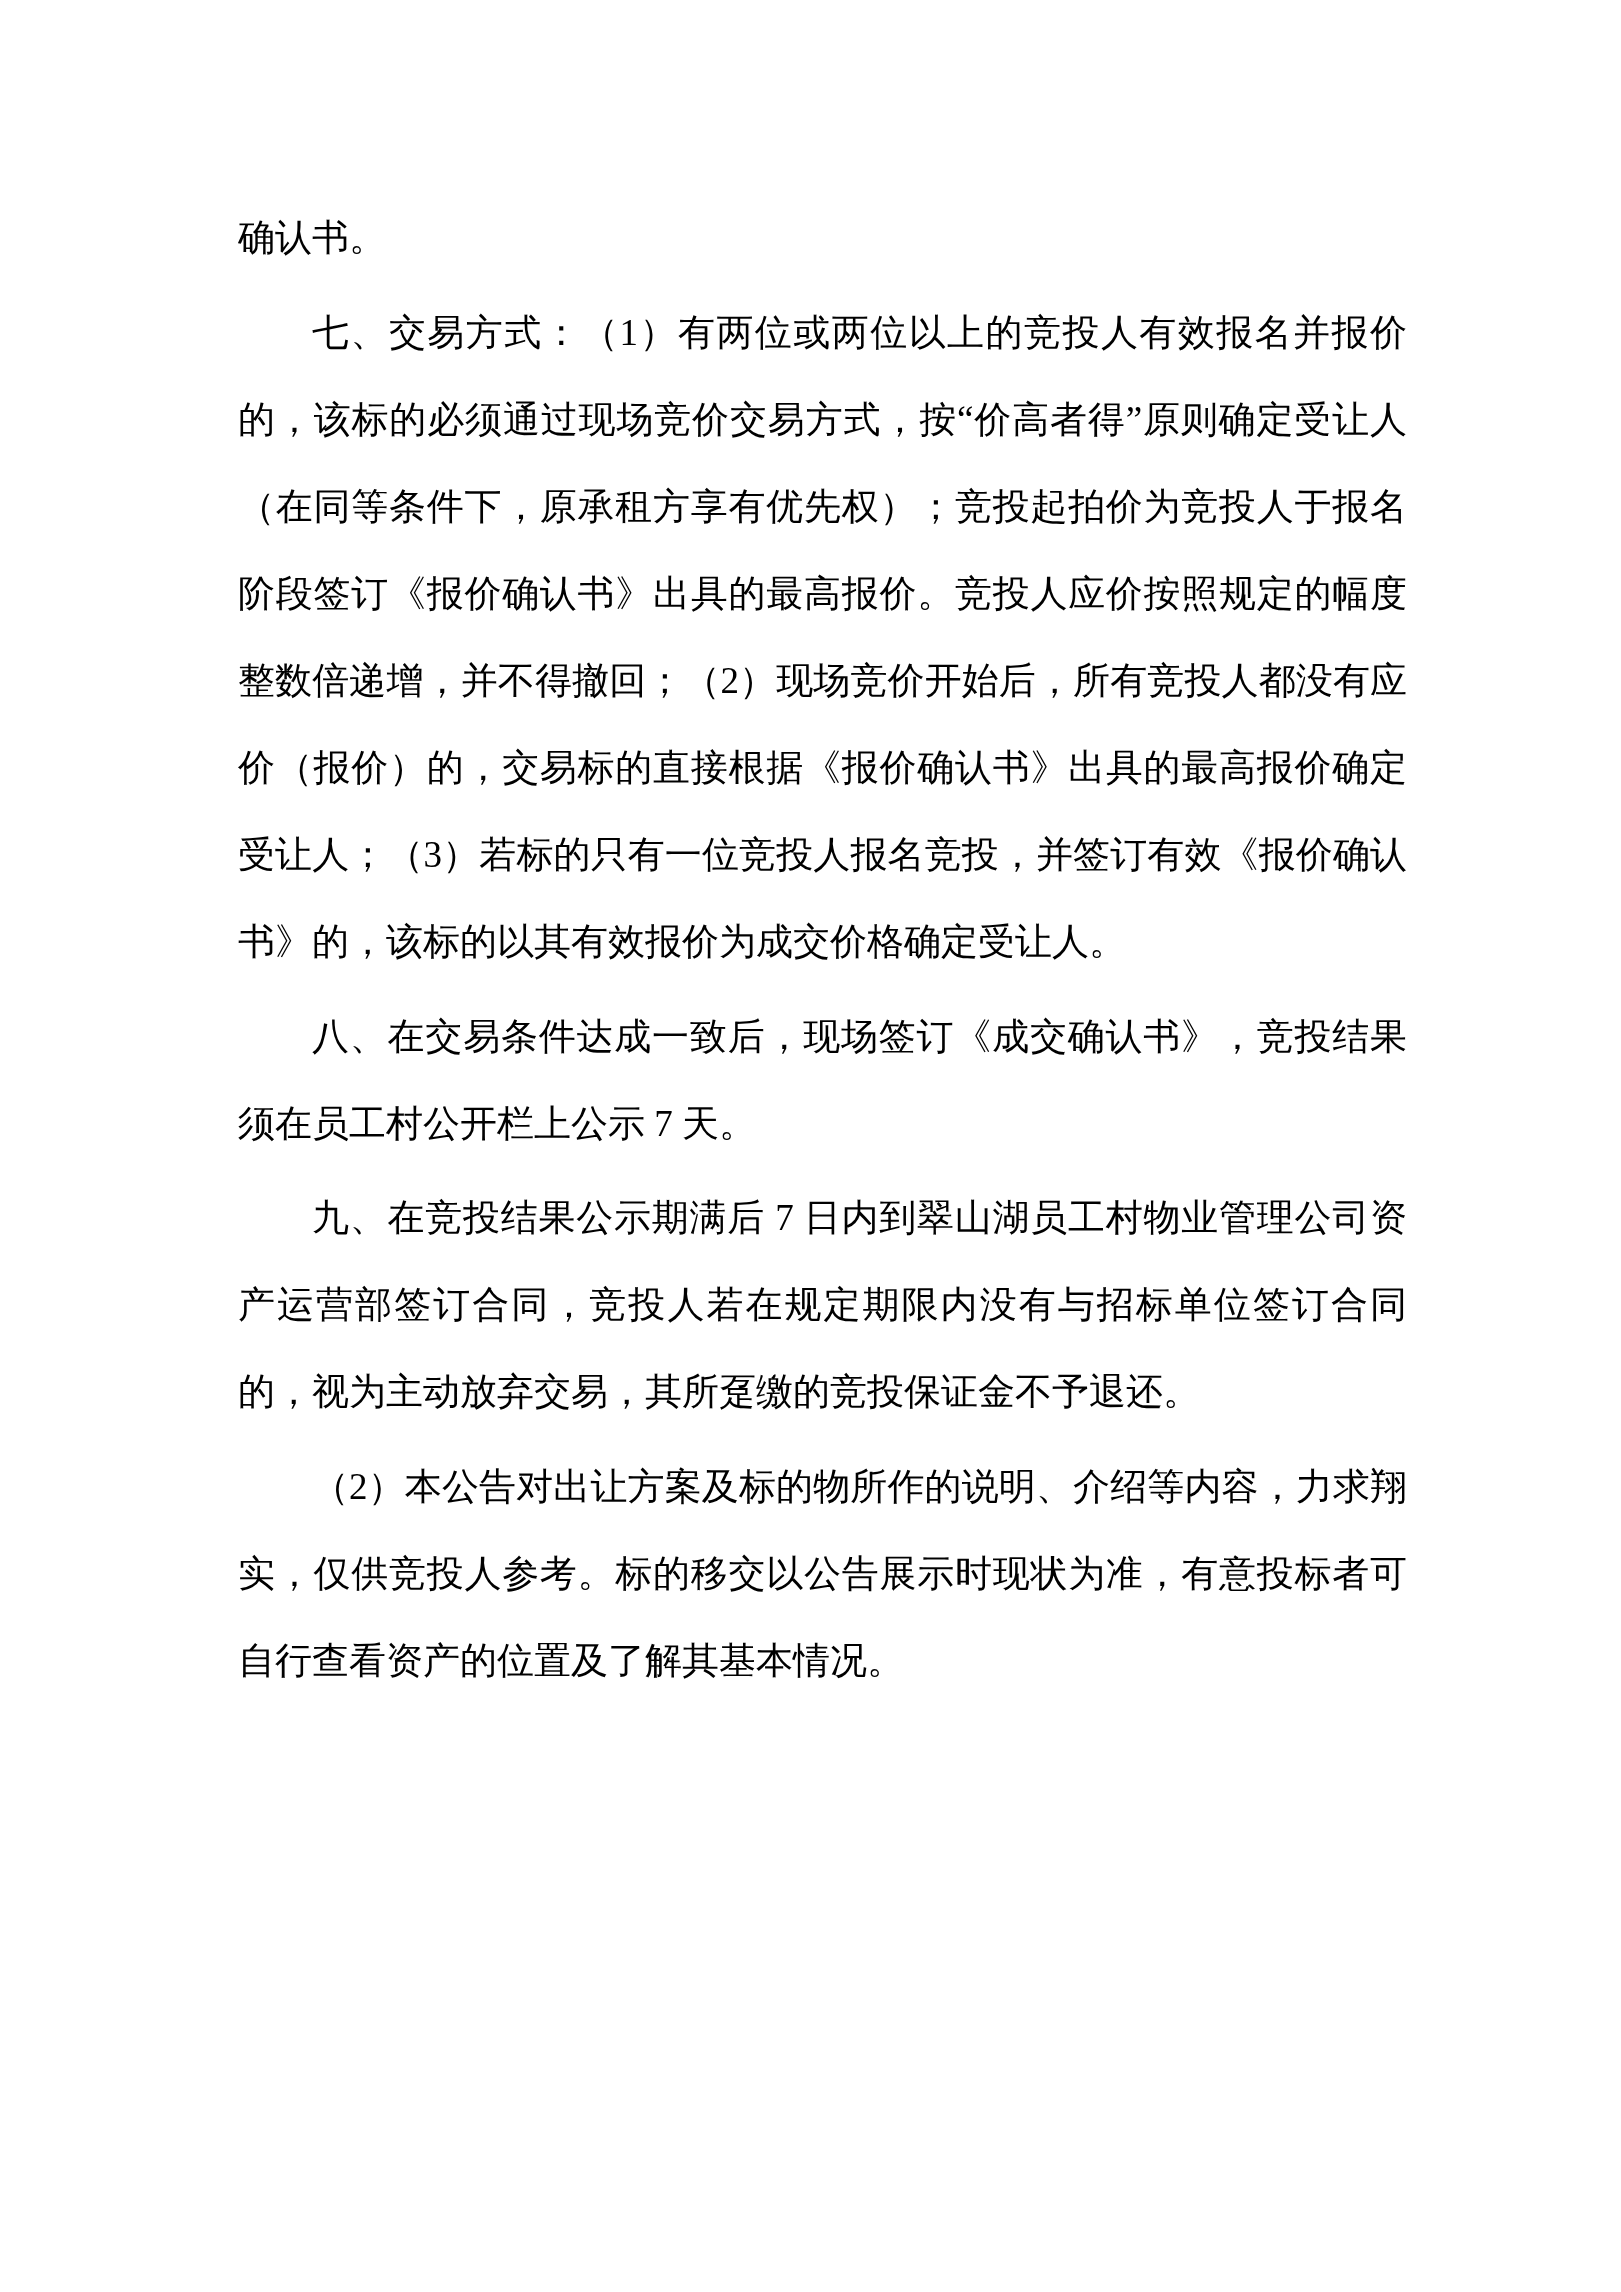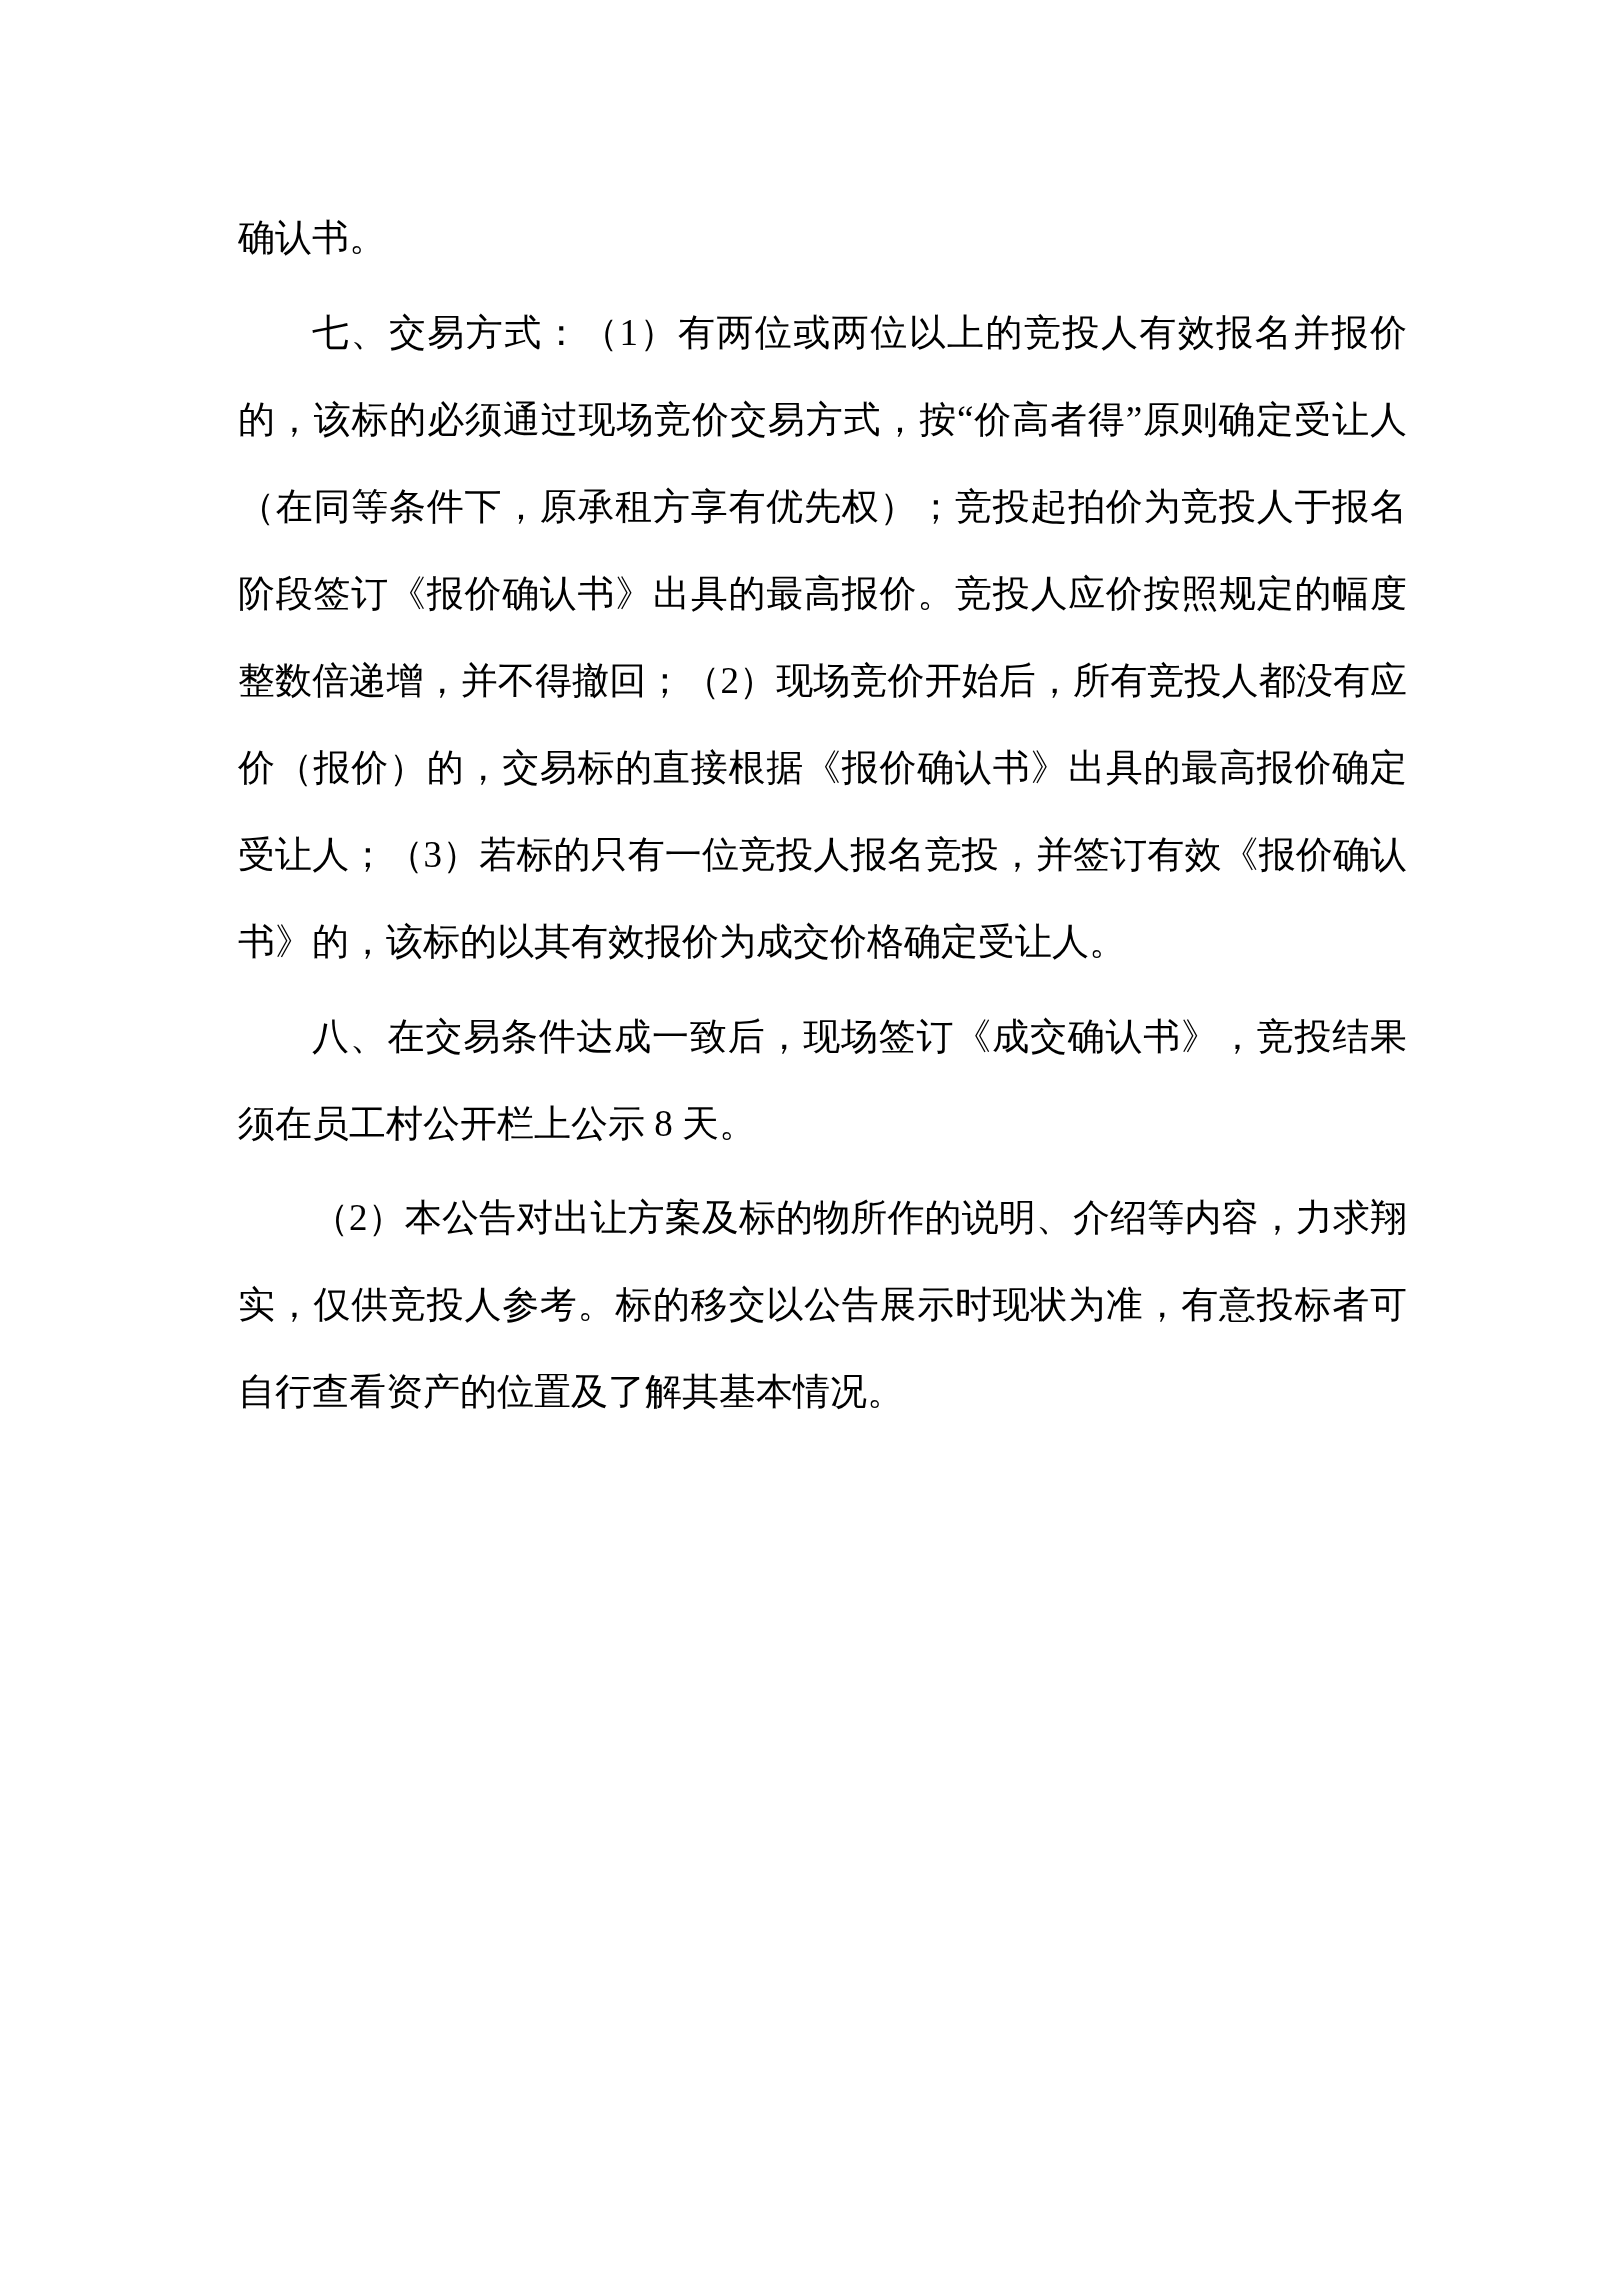--- a/index.html
+++ b/index.html
@@ -44,23 +44,26 @@
 
   <p class="para">
     <span class="prefix"></span><span class="body-text">确认书。</span>
   </p>
 
   <p class="para indent">
     <span class="prefix">七、交易方式：</span><span class="body-text">（1）有两位或两位以上的竞投人有效报名并报价的，该标的必须通过现场竞价交易方式，按“价高者得”原则确定受让人（在同等条件下，原承租方享有优先权）；竞投起拍价为竞投人于报名阶段签订《报价确认书》出具的最高报价。竞投人应价按照规定的幅度整数倍递增，并不得撤回；（2）现场竞价开始后，所有竞投人都没有应价（报价）的，交易标的直接根据《报价确认书》出具的最高报价确定受让人；（3）若标的只有一位竞投人报名竞投，并签订有效《报价确认书》的，该标的以其有效报价为成交价格确定受让人。</span>
   </p>
 
   <p class="para indent">
-    <span class="prefix">八、</span><span class="body-text">在交易条件达成一致后，现场签订《成交确认书》，竞投结果须在员工村公开栏上公示 8 天。</span>
+    <span class="prefix">八、</span><span class="body-text">在交易条件达成一致后，现场签订《成交确认书》，竞投结果须在员工村公开栏上公示 7 天。</span>
   </p>
 
+  <p class="para indent">
+    <span class="prefix">九、</span><span class="body-text">在竞投结果公示期满后 7 日内到翠山湖员工村物业管理公司资产运营部签订合同，竞投人若在规定期限内没有与招标单位签订合同的，视为主动放弃交易，其所趸缴的竞投保证金不予退还。</span>
+  </p>
 
 
 
   <p class="para indent">
     <span class="prefix"></span><span class="body-text">（2）本公告对出让方案及标的物所作的说明、介绍等内容，力求翔实，仅供竞投人参考。标的移交以公告展示时现状为准，有意投标者可自行查看资产的位置及了解其基本情况。</span>
   </p>
 
 </div>
 
 

